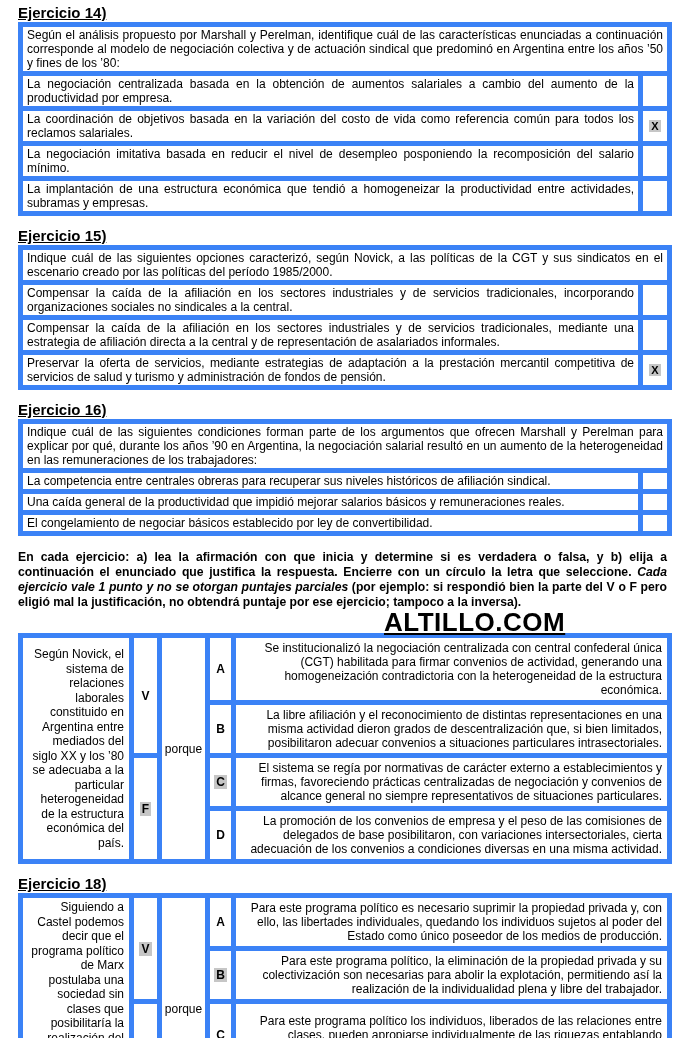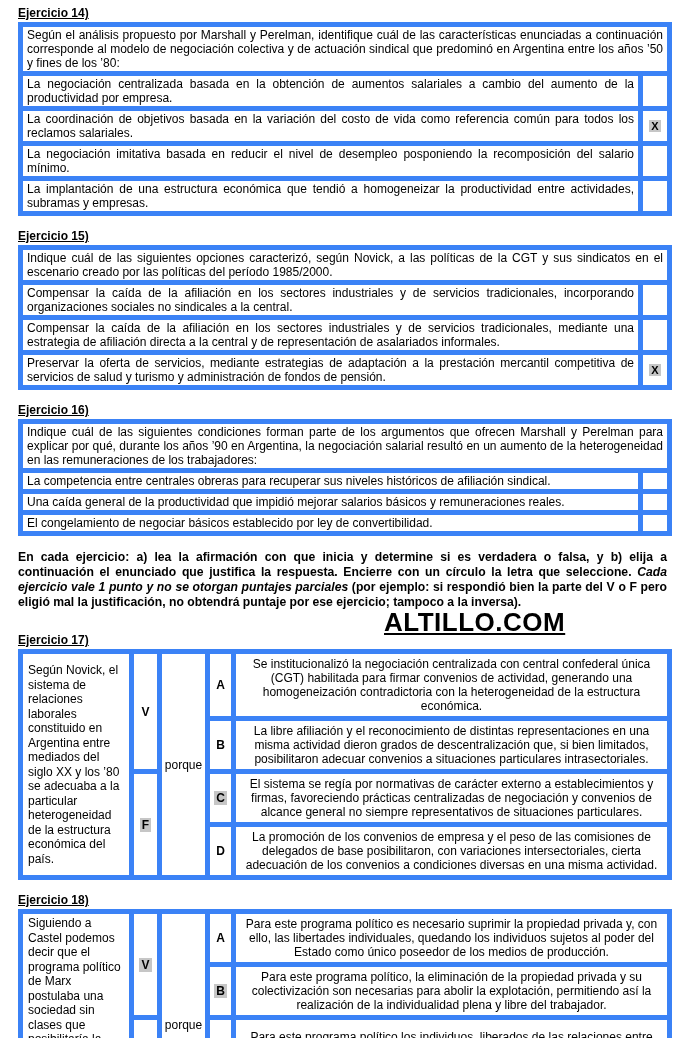--- a/index.html
+++ b/index.html
@@ -6,21 +6,21 @@
   html,body { margin:0; padding:0; }
   body {
     width:700px; height:1038px; overflow:hidden;
     background:#ffffff; color:#000000;
     font-family:"Liberation Sans", sans-serif;
     font-size:12px;
     padding:6px 31px 0 18px;
   }
   .ex-label {
     font-weight:bold; text-decoration:underline;
-    font-size:12px; line-height:14px; margin:0 0 2px 0;
+    font-size:15px; line-height:14px; margin:0 0 2px 0;
   }
   .sec { margin-top:13px; }
   table { border-collapse:collapse; width:649px; table-layout:fixed; }
   td { border:5px solid #3b82f6; vertical-align:top; }
   
   .mc td { padding:1px 4px; line-height:14px; text-align:justify; }
   .mc .mark-cell { text-align:center; vertical-align:middle; padding:0; }
   .mc col.c-text { width:620px; }
   .mc col.c-mark { width:29px; }
   .mark { font-weight:bold; font-size:11px; line-height:12px; padding:0 2px; display:inline-block; }
@@ -35,26 +35,26 @@
     font-weight:bold; font-size:26px; line-height:22px;
     letter-spacing:0.5px; margin:1px 0 0 366px; white-space:nowrap;text-decoration:underline;
   }
   .ex17-label { margin-top:0; }
   
   .vf col.c-stmt { width:111px; }
   .vf col.c-vf { width:28px; }
   .vf col.c-conn { width:48px; }
   .vf col.c-letter { width:26px; }
   .vf col.c-just { width:436px; }
-  .vf .stmt { vertical-align:middle; padding:2px 5px; line-height:14.5px; text-align:left; }
+  .vf .stmt { vertical-align:middle; padding:2px 5px; line-height:14.5px; text-align:right; }
   .vf .vf-cell { vertical-align:middle; text-align:center; }
   .vf .conn { vertical-align:middle; text-align:center; padding:0 2px; }
   .vf .letter-cell { vertical-align:middle; text-align:center; }
   .letter { font-weight:bold; font-size:12px; padding:0 2px; display:inline-block; }
-  .vf .just { vertical-align:middle; padding:3px 5px; line-height:14px; text-align:center; }
+  .vf .just { vertical-align:middle; padding:3px 5px; line-height:14px; text-align:right; }
 </style>
 </head>
 <body>
 
 <div>
   <div class="ex-label">Ejercicio 14)</div>
   <table class="mc">
     <colgroup>
         <col class="c-text">
         <col class="c-mark">
@@ -135,21 +135,20 @@
     </tr>
   </tbody>
     </table>
 </div>
 
 <p class="instructions"><span>En cada ejercicio: a) lea la afirmación con que inicia y determine si es verdadera o falsa, y b) elija a continuación el enunciado que justifica la respuesta. Encierre con un círculo la letra que seleccione. </span><i>Cada ejercicio vale 1 punto y no se otorgan puntajes parciales</i><span> (por ejemplo: si respondió bien la parte del V o F pero eligió mal la justificación, no obtendrá puntaje por ese ejercicio; tampoco a la inversa).</span></p>
 
 <div class="altillo">ALTILLO.COM</div>
 
 <div>
-  <div class="ex-label ex17-label">Ejercicio 17)</div>
   <table class="vf">
     <colgroup>
         <col class="c-stmt">
         <col class="c-vf">
         <col class="c-conn">
         <col class="c-letter">
         <col class="c-just">
       </colgroup>
     <tbody>
         <tr>

